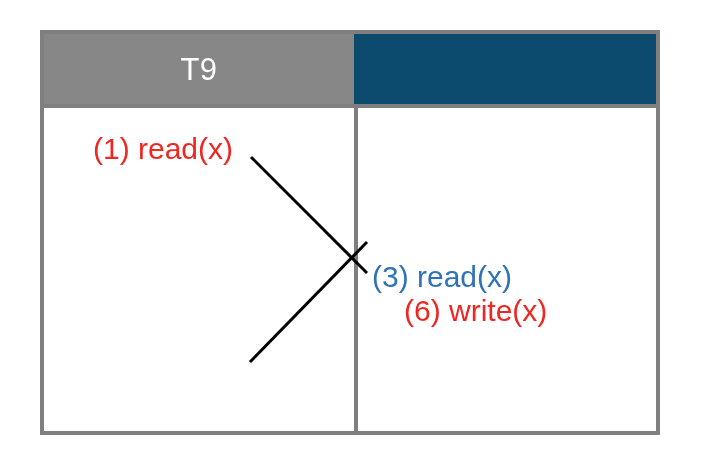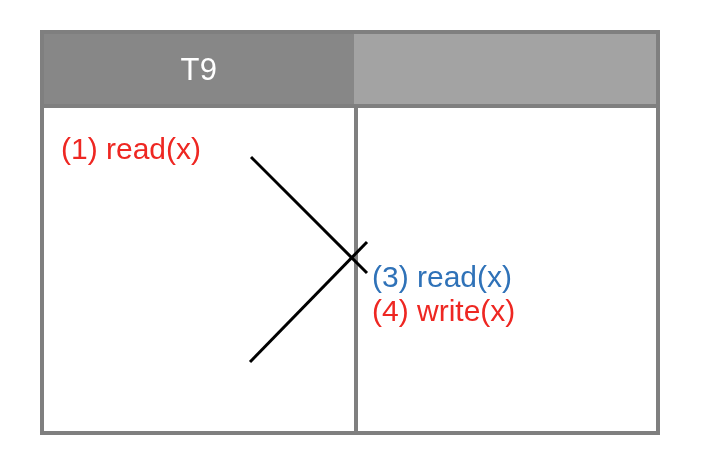--- a/index.html
+++ b/index.html
@@ -25,21 +25,21 @@
 
   
   .table-frame {
     position: absolute;
     left: 40px;
     top: 30px;
     width: 620px;
     height: 405px;
     box-sizing: border-box;
     border: 4px solid #7f7f7f;
-    background: #a3a3a3;
+    background: #0c4a6e;
   }
 
   
   .header-row {
     position: absolute;
     left: 0;
     top: 0;
     width: 100%;
     height: 70px;
     display: flex;
@@ -78,21 +78,21 @@
   .body-cell.left  { width: 310px; }
   .body-cell.right { width: 302px; border-left: 4px solid #7f7f7f; }
 
   
   .op {
     position: absolute;
     font-size: 30px;
     line-height: 1.12;
     white-space: nowrap;
   }
-  .op.red  { color: #ee2722; }
+  .op.red  { color: #ee2722; margin-left: 32px; }
   .op.blue { color: #2f72b8; }
 
   #op-1 { left: 17px; top: 24px; }
   #op-2 { left: 17px; top: 265px; }
 
   #op-3 { left: 14px; top: 152px; }
   #op-4 { left: 14px; top: 186px; }
 
   
   #conflict-edges {
@@ -118,21 +118,21 @@
     </div>
 
     <div class="body-row">
 
       <div class="body-cell left">
         <div class="op red" id="op-1">(1) read(x)</div>
       </div>
 
       <div class="body-cell right">
         <div class="op blue" id="op-3">(3) read(x)</div>
-        <div class="op red" id="op-4">(4) write(x)</div>
+        <div class="op red" id="op-4">(6) write(x)</div>
       </div>
 
     </div>
   </div>
 
   <svg id="conflict-edges" viewBox="0 0 708 458">
     <line stroke="#000000" stroke-width="3" stroke-linecap="butt" x1="251" y1="157" x2="367" y2="273"></line>
     <line stroke="#000000" stroke-width="3" stroke-linecap="butt" x1="250" y1="362" x2="367" y2="242"></line>
   </svg>
 

